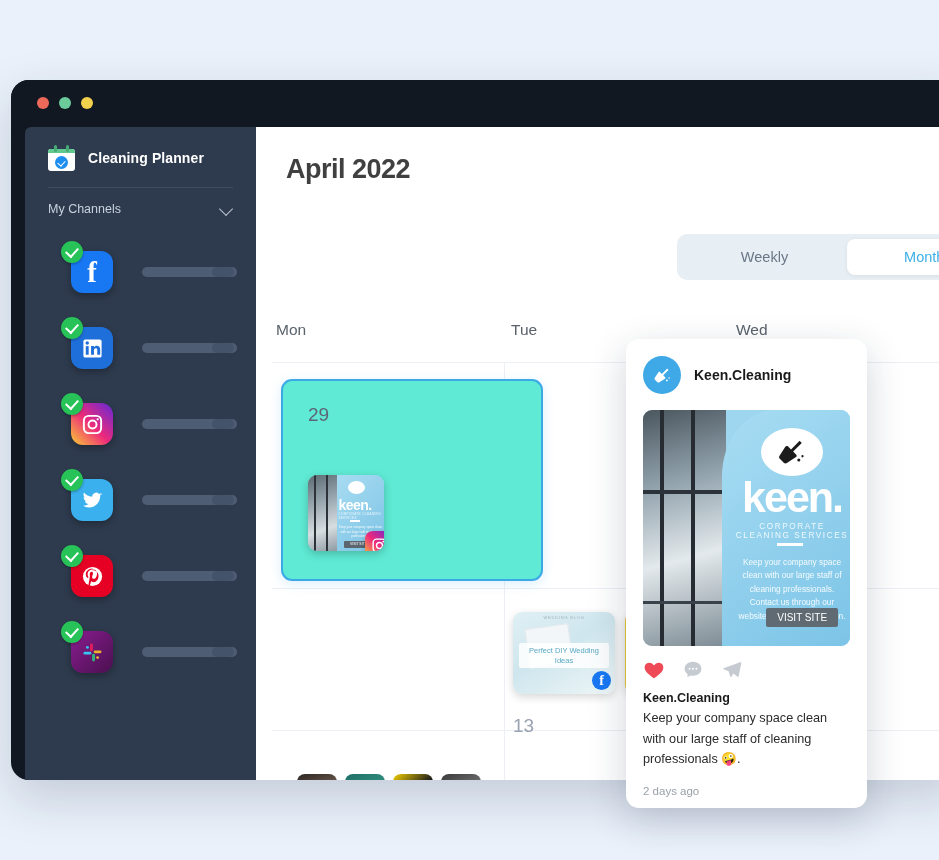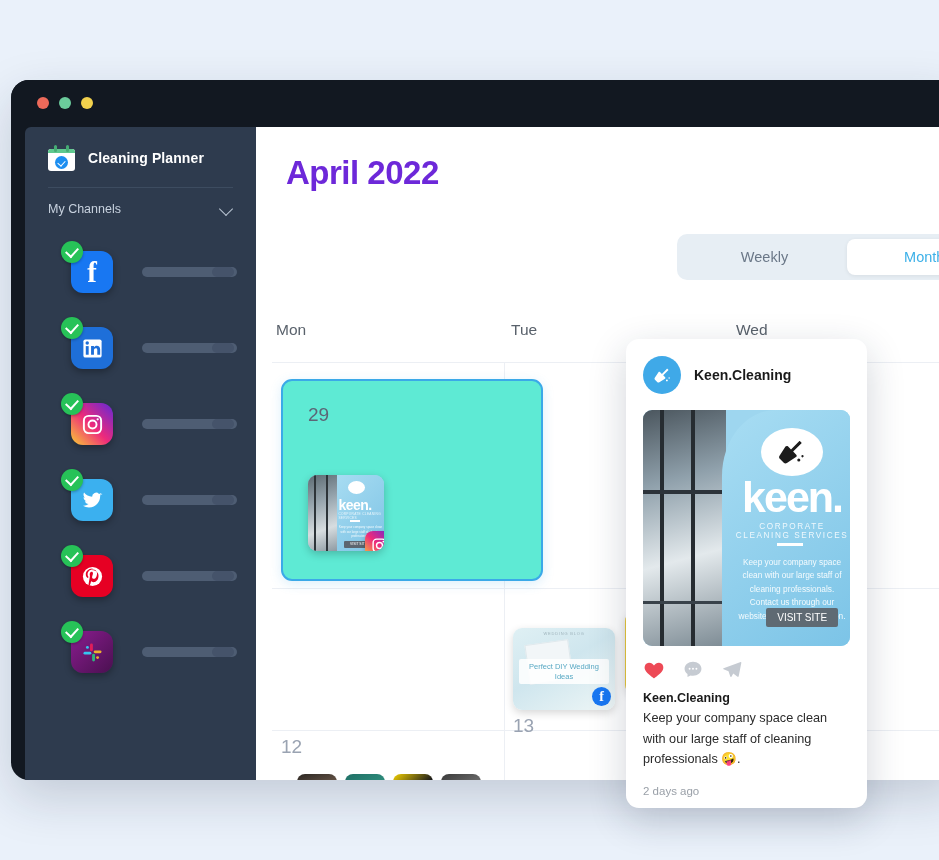--- a/index.html
+++ b/index.html
@@ -85,21 +85,21 @@
   .bar-long { margin-left:29px; width:95px; height:10px; border-radius:6px; background:#4e5d73; }
   .bar-dot  { position:absolute; right:22px; width:22px; height:10px; border-radius:6px; background:#45536a; }
 
   
   #main {
     position:absolute; left:245px; top:47px; width:705px; height:653px;
     background:#fff; overflow:hidden;
   }
   #pagetitle {
     position:absolute; left:30px; top:27px;
-    font-size:33px; font-weight:bold; color:#6d28d9; letter-spacing:-.5px;
+    font-size:27px; font-weight:bold; color:#404040; letter-spacing:-.5px;
     font-family:"Liberation Sans", sans-serif;
   }
   #toggle {
     position:absolute; left:421px; top:107px; width:340px; height:46px;
     background:#e7eef4; border-radius:10px; display:flex; padding:5px;
   }
   .tg { flex:1; display:flex; align-items:center; justify-content:center;
         font-size:14.5px; color:#6a7787; border-radius:8px; }
   .tg.active { background:#fff; color:#3cb0e8; box-shadow:0 1px 4px rgba(0,0,0,.07); }
 
@@ -311,39 +311,38 @@
             </svg>
           </div>
         </div>
       </div>
 
       <div class="cell" id="cell31" style="left:472px;top:17px;width:210px;height:200px;">
         <div class="daynum" style="position:absolute;left:20px;top:23px;color:#b2bac7;">31</div>
       </div>
 
       <div class="cell" style="left:241px;top:250px;width:220px;height:110px;">
-        <div style="position:absolute;left:0;top:16px;width:102px;height:82px;border-radius:9px;overflow:hidden;
+        <div style="position:absolute;left:0;top:0;width:102px;height:82px;border-radius:9px;overflow:hidden;
                     box-shadow:0 3px 9px rgba(0,0,0,.16);
                     background:linear-gradient(150deg,#dff0f4 0%,#cfe6ee 45%,#eef6f6 100%);">
           <div style="position:absolute;left:0;top:3px;width:100%;text-align:center;font-size:4px;color:#9fb4bc;letter-spacing:.8px;">WEDDING BLOG</div>
           <div style="position:absolute;left:14px;top:14px;width:44px;height:40px;background:#f2f6f8;transform:rotate(-8deg);border:1px solid #dfe8ec;"></div>
           <div style="position:absolute;left:6px;top:31px;width:90px;height:25px;background:rgba(255,255,255,.86);border-radius:2px;
                       display:flex;align-items:center;justify-content:center;text-align:center;font-size:7.5px;color:#59a9c4;line-height:1.25;">Perfect DIY Wedding Ideas</div>
           <div style="position:absolute;right:4px;bottom:4px;width:19px;height:19px;border-radius:50%;background:#1877f2;
                       display:flex;align-items:center;justify-content:center;">
             <span style="color:#fff;font-family:'Liberation Serif',serif;font-weight:bold;font-size:14px;line-height:14px;">f</span>
           </div>
         </div>
         <div style="position:absolute;left:112px;top:0;width:102px;height:82px;border-radius:9px;background:#e8c838;
                     box-shadow:0 3px 9px rgba(0,0,0,.14);"></div>
         <div class="daynum" style="position:absolute;left:0px;top:103px;color:#9aa3b2;">13</div>
       </div>
 
       <div class="cell" style="left:9px;top:374px;width:220px;height:120px;">
-        <div class="daynum">12</div>
         <div id="mini-grid" style="position:absolute;left:16px;top:38px;display:flex;flex-wrap:wrap;gap:8px;width:192px;">
             <div class="mini">
               <div class="art" style="background:linear-gradient(160deg,#2b2622 0%,#6d5a4c 45%,#1e1a17 100%);"></div>
      </div>
             <div class="mini">
               <div class="art" style="background:linear-gradient(150deg,#1f6f66 0%,#2f8e7d 50%,#17564f 100%);"></div>
      </div>
             <div class="mini">
               <div class="art" style="background:linear-gradient(135deg,#f2d000 0%,#1b1b1b 55%,#e8c600 100%);"></div>
      </div>

